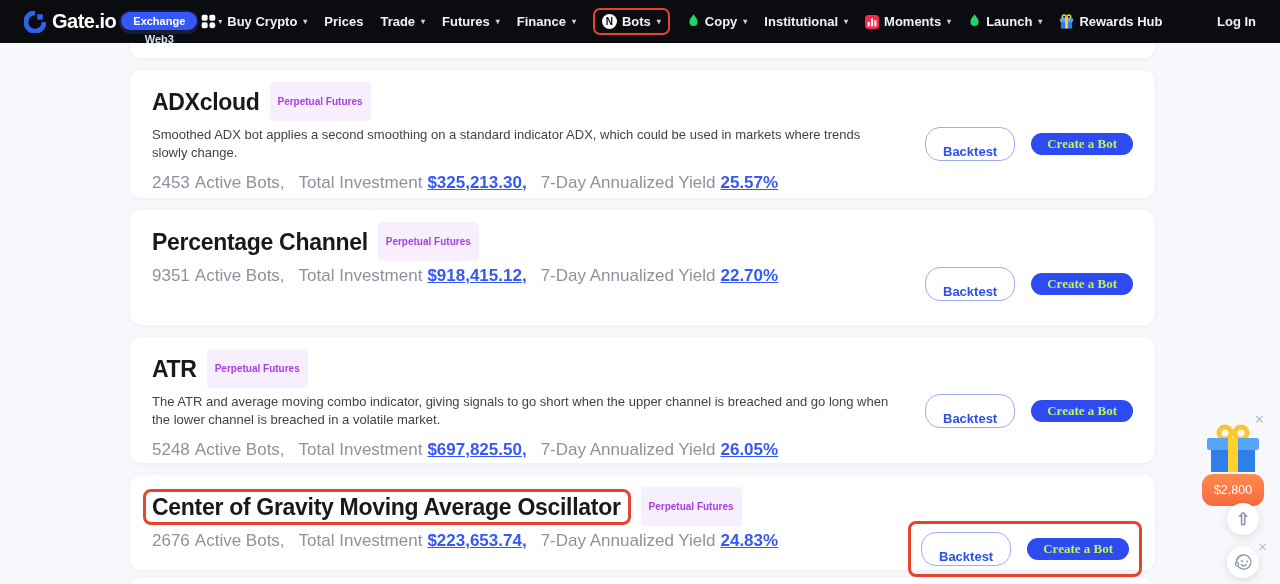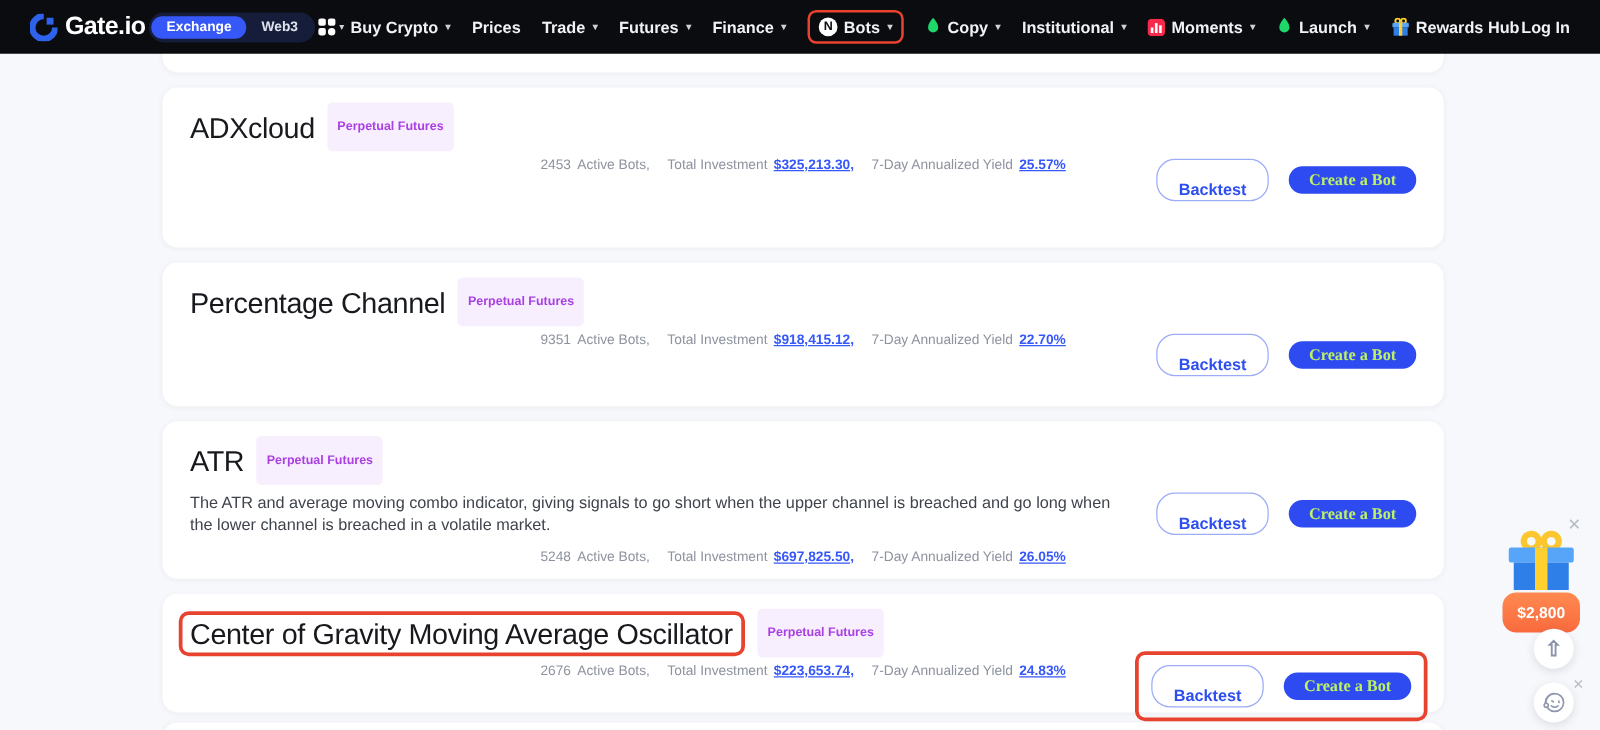--- a/index.html
+++ b/index.html
@@ -4,21 +4,21 @@
 <style>
   * { margin:0; padding:0; box-sizing:border-box; }
   html,body { width:1280px; height:584px; overflow:hidden; }
   body { font-family:"Liberation Sans", sans-serif; background:#f7f8fb; position:relative; }
 
   
   .navbar { position:absolute; top:0; left:0; width:1280px; height:43px; background:#0b0c0f;
             display:flex; align-items:center; padding:0 24px; gap:1px; z-index:50; }
   .logo { display:flex; align-items:center; gap:6px; }
   .logo-text { color:#fff; font-size:20px; font-weight:800; letter-spacing:-0.5px; }
-  .toggle { background:#151d3a; border-radius:13px; height:24px; display:flex; align-items:center; padding:2px; margin-left:2px; }
+  .toggle { background:#151d3a; border-radius:13px; height:24px; display:flex; align-items:center; padding:2px; margin-left:2px;flex-direction:column; }
   .toggle-on { background:var(--accent,#3758f9); color:#fff; font-size:11px; font-weight:700; border-radius:11px; padding:3px 12px; }
   .toggle-off { color:#dfe3ec; font-size:11px; font-weight:700; padding:3px 12px; }
   .nav-items { display:flex; align-items:center; gap:17px; margin-left:4px; }
   .nav-item { display:flex; align-items:center; gap:5px; color:#f0f2f5; font-size:13px; font-weight:600; cursor:pointer; white-space:nowrap; }
   .caret { font-size:8px; color:#cdd1da; margin-left:1px; }
   .nav-item.boxed { border:2.5px solid var(--red,#e8432e); border-radius:7px; padding:4px 7px; }
   .n-badge { width:15px; height:15px; background:#fff; border-radius:50%; color:#0b0c0f; font-size:10px; font-weight:800;
              display:flex; align-items:center; justify-content:center; }
   .nav-right { margin-left:auto; display:flex; align-items:center; gap:14px; }
   .login { color:#f0f2f5; font-size:13px; font-weight:600; cursor:pointer; }
@@ -28,40 +28,40 @@
   .content { position:absolute; top:43px; left:0; width:1280px; height:541px; }
   .card { position:absolute; left:130px; width:1025px; background:#fff; border-radius:12px;
           box-shadow:0 1px 5px rgba(40,45,70,0.05); padding:12px 22px; }
   .card-partial-top { top:-30px; height:45px; }
   .card-partial-bottom { top:535px; height:60px; }
   .card-1 { top:27px;  height:128px; }
   .card-2 { top:167px; height:115px; }
   .card-3 { top:294px; height:126px; }
   .card-4 { top:432px; height:95px; }
   .title-row { display:flex; align-items:center; gap:10px; margin-bottom:5px; }
-  .bot-title { font-size:23px; line-height:30px; font-weight:400; color:#17191d; letter-spacing:-0.3px; }
+  .bot-title { font-size:23px; line-height:30px; font-weight:700; color:#17191d; letter-spacing:-0.3px; }
   .bot-title.annotated { border:3px solid var(--red,#e8432e); border-radius:8px; padding:0 7px 0 6px; margin-left:-9px; }
   .badge { background:#f7eefe; color:#aa3fe4; font-size:10px; font-weight:700; border-radius:4px; padding:14px 8px; white-space:nowrap; }
   .bot-desc { font-size:13px; line-height:18px; color:#3f434c; max-width:745px; margin-bottom:11px; }
-  .stats { font-size:11px; color:#8d929e; display:flex; align-items:center; gap:5px;justify-content:center; }
+  .stats { font-size:17px; color:#8d929e; display:flex; align-items:center; gap:5px; }
   .stats .num { color:#8d929e; }
   .stats .blue { color:var(--accent,#3758f9); font-weight:700; text-decoration:underline; }
   .stats .sp { width:4px; }
   .btn-row { position:absolute; right:22px; top:57px; display:flex; align-items:center; gap:16px; }
   .btn-row.annotated { right:13px; top:46px; border:3px solid var(--red,#e8432e); border-radius:8px; padding:8px 10px; }
   .btn-backtest { background:#fff; border:1.5px solid #9dacf7; color:#2d4ef0; font-size:13px; font-weight:700;
                   border-radius:15px; height:29px; padding:16px 17px; cursor:pointer; font-family:inherit; }
   .btn-create { background:#2d4bf0; border:none; color:#bef264; font-size:13px; font-weight:700;
                 border-radius:15px; height:22px; padding:0 16px; cursor:pointer; font-family:Liberation Serif, serif; }
 
   
   .float-close { position:absolute; left:1254px; top:412px; color:#b9bdc7; font-size:13px; cursor:pointer; }
   .gift-wrap { position:absolute; left:1202px; top:424px; width:62px; cursor:pointer; }
   .gift-amount { position:absolute; left:1202px; top:474px; width:62px; height:32px; border-radius:11px;
-                 background:linear-gradient(180deg,#ff8a50,#f96a3e); color:#fff; font-size:12.5px; font-weight:700;
+                 background:linear-gradient(180deg,#ff8a50,#f96a3e); color:#fff; font-size:12.5px; font-weight:400;
                  display:flex; align-items:center; justify-content:center; cursor:pointer; }
   .round-btn { position:absolute; width:32px; height:32px; border-radius:50%; background:#fff;
                box-shadow:0 2px 8px rgba(50,60,90,0.15); display:flex; align-items:center; justify-content:center; cursor:pointer; }
   .back-top { left:1227px; top:503px; color:#8b94ab; font-size:17px; font-weight:700; }
   .support { left:1227px; top:546px; }
   .support-close { position:absolute; left:1258px; top:541px; color:#b9bdc7; font-size:11px; cursor:pointer; }
 </style>
 </head>
 <body>
 
@@ -162,20 +162,21 @@
 
 <div class="content">
 
   <div class="card card-partial-top"></div>
 
   <div class="card card-1">
     <div class="title-row">
       <span class="bot-title">ADXcloud</span>
       <span class="badge">Perpetual Futures</span>
     </div>
+    <div class="bot-desc">Smoothed ADX bot applies a second smoothing on a standard indicator ADX, which could be used in markets where trends slowly change.</div>
     <div class="stats">
       <span class="num">2453</span>
       <span>Active Bots,</span>
         <span class="sp"></span>
       <span>Total Investment</span>
       <span class="blue">$325,213.30,</span>
         <span class="sp"></span>
       <span>7-Day Annualized Yield</span>
       <span class="blue">25.57%</span>
     </div>

